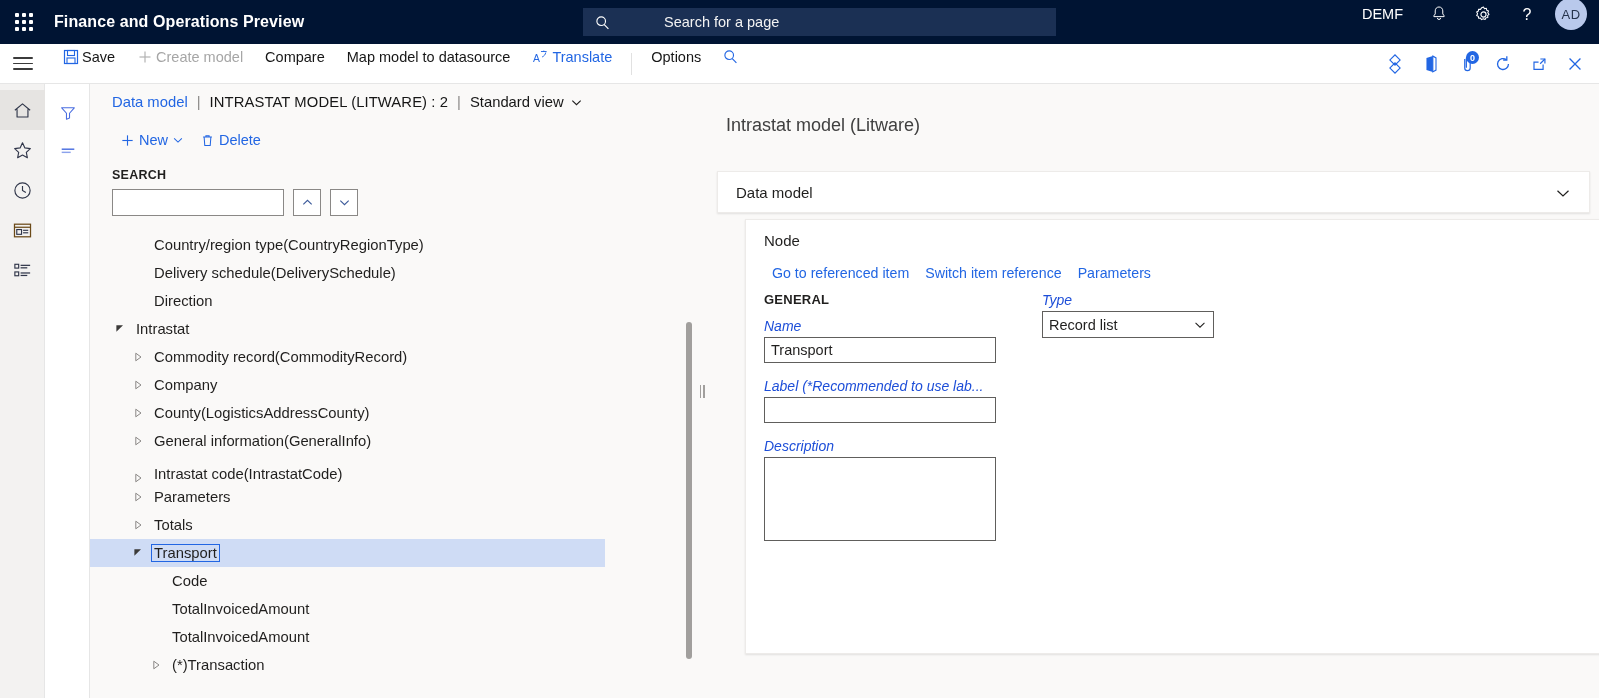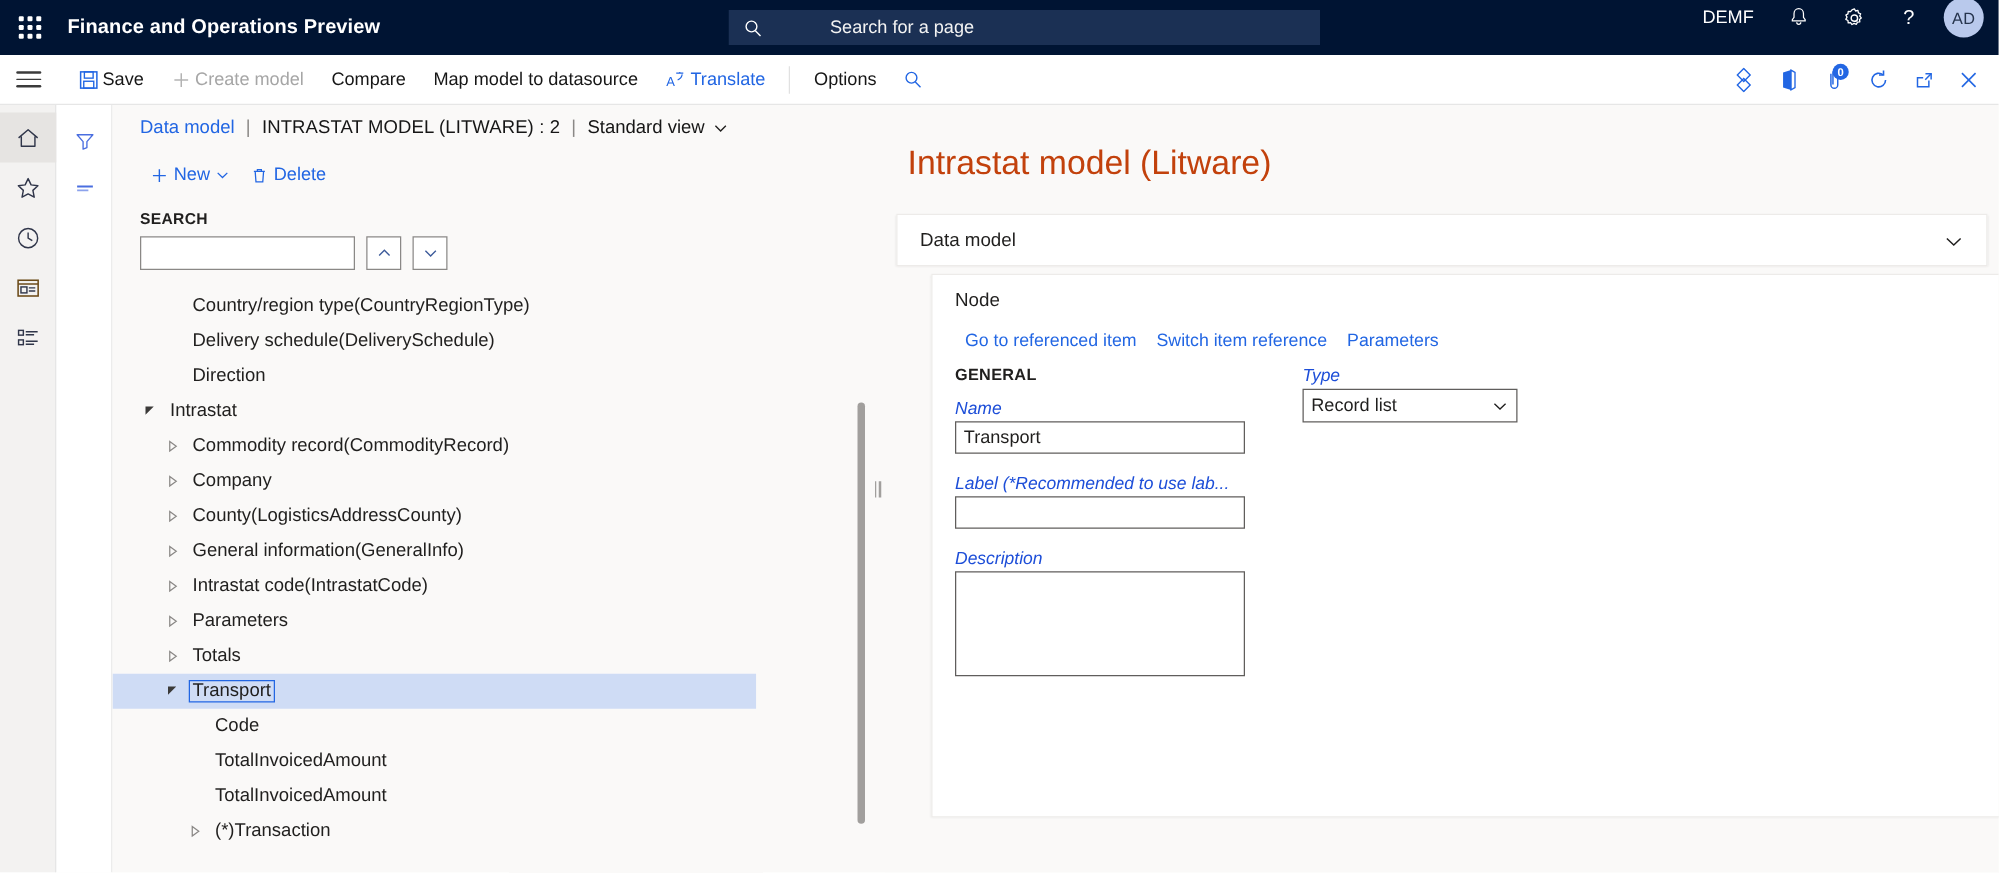--- a/index.html
+++ b/index.html
@@ -63,21 +63,21 @@
     display: flex; align-items: center;
   }
   .hamburger {
     width: 46px; height: 40px; display: flex; align-items: center; justify-content: center;
     cursor: pointer;
   }
   .hamburger .bars { width: 20px; }
   .hamburger .bars span { display: block; height: 1.6px; background: #3b3b3b; margin: 4px 0; border-radius: 1px; }
   .cmd-group { display: flex; align-items: center; height: 40px; padding-left: 6px; }
   .cmd-btn {
-    display: flex; align-items: center; gap: 3px; height: 30px; padding: 0 11px;
+    display: flex; gap: 3px; height: 30px; padding: 0 11px;
     font-size: 14.5px; color: #161616; cursor: pointer; white-space: nowrap;
   }
   .cmd-btn.disabled { color: #a6a6a6; cursor: default; }
   .cmd-btn.linky { color: #2266e3; }
   .cmd-sep { width: 1px; height: 22px; background: #e1e1e1; margin: 0 8px; }
   .cmdbar-right {
     position: absolute; right: 6px; top: 0; height: 40px; display: flex; align-items: center;
   }
   .cb-icon {
     width: 36px; height: 36px; display: flex; align-items: center; justify-content: center;
@@ -186,21 +186,21 @@
   }
   .splitter .grip { display: flex; gap: 2px; }
   .splitter .grip i { display: block; width: 1.5px; height: 13px; background: #a19f9d; }
 
   
   .detail {
     position: absolute; left: 618px; top: 0px; width: 891px; height: 614px;
     background: #faf9f8; overflow: hidden;
   }
   .page-title {
-    position: absolute; top: 31px; left: 18px; font-size: 27px; color: #c2410c; font-weight: normal;
+    position: absolute; top: 31px; left: 18px; font-size: 18px; color: #404040; font-weight: normal;
     white-space: nowrap;
   }
   .fastcard {
     position: absolute; background: #ffffff; border: 1px solid #edebe9;
     box-shadow: 0 0.6px 1.8px rgba(0,0,0,0.10);
   }
   .fc-header {
     display: flex; align-items: center; height: 41px; padding: 0 18px; cursor: pointer;
     font-size: 15px; color: #201f1e;
   }
@@ -595,21 +595,21 @@
             <span class="tlabel">County(LogisticsAddressCounty)</span>
           </div>
           <div class="trow" style="padding-left: 40px;">
             <span class="twist">
               <svg width="10" height="10" viewBox="0 0 10 10">
                 <path d="M2.8 1.2L8 5 2.8 8.8z" fill="none" stroke="#8a8886" stroke-width="1"></path>
               </svg>
             </span>
             <span class="tlabel">General information(GeneralInfo)</span>
           </div>
-          <div class="trow" style="padding-left: 40px;">
+          <div class="trow" style="padding-left: 40px; align-items: flex-end;">
             <span class="twist">
               <svg width="10" height="10" viewBox="0 0 10 10">
                 <path d="M2.8 1.2L8 5 2.8 8.8z" fill="none" stroke="#8a8886" stroke-width="1"></path>
               </svg>
             </span>
             <span class="tlabel">Intrastat code(IntrastatCode)</span>
           </div>
           <div class="trow" style="padding-left: 40px;">
             <span class="twist">
               <svg width="10" height="10" viewBox="0 0 10 10">

